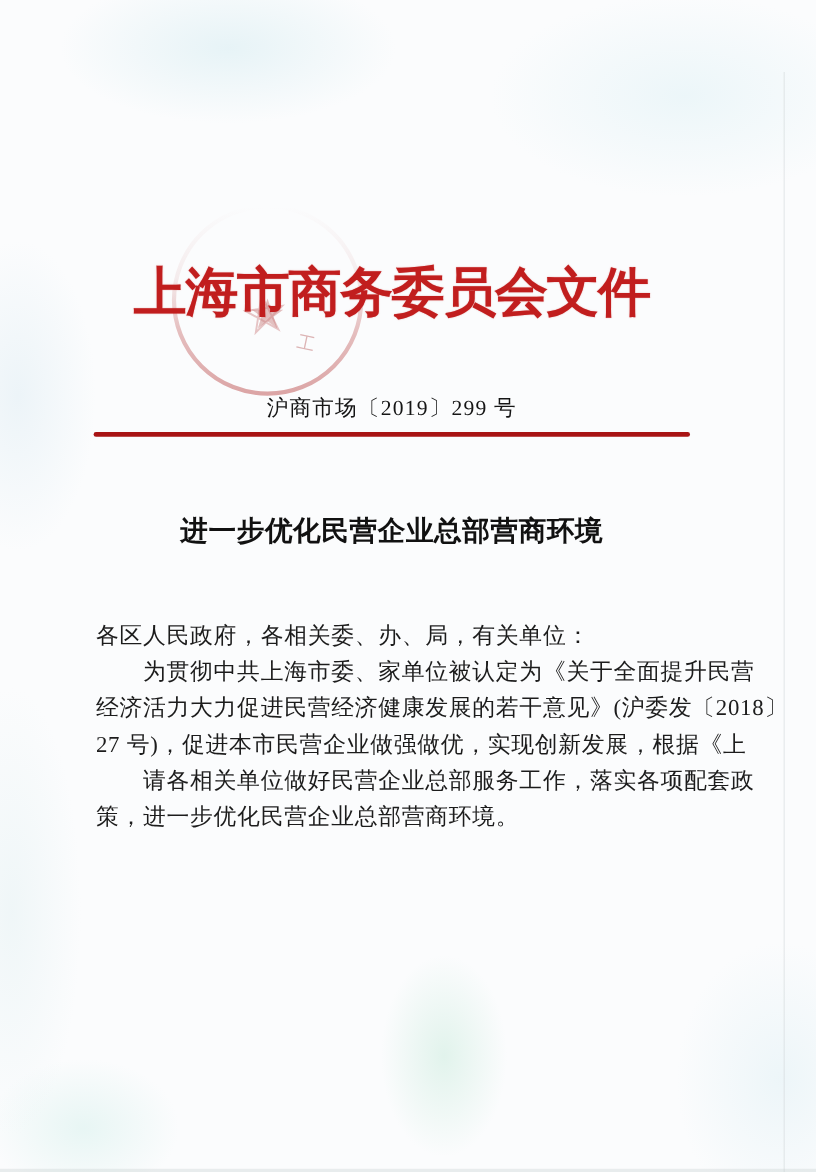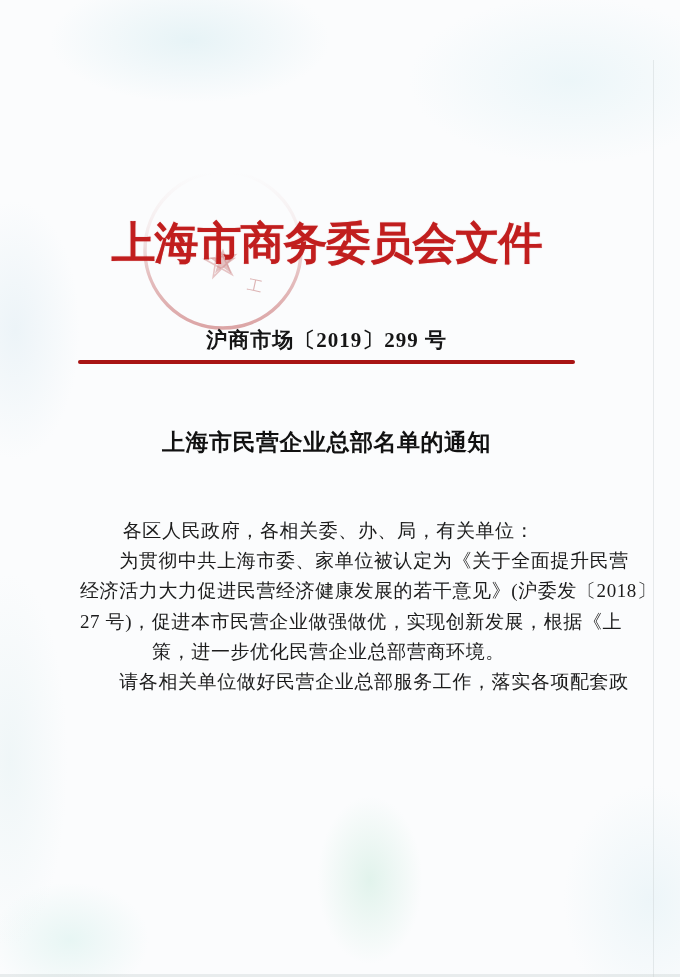--- a/index.html
+++ b/index.html
@@ -51,23 +51,23 @@
     letter-spacing: -1px;
     color: var(--header-red, #c11e1e);
     text-shadow: 0 0 1px rgba(193,30,30,0.55);
     z-index: 3;
   }
   .doc-number {
     position: absolute;
     left: 0; top: 329px;
     width: 100%;
     text-align: center;
-    font-size: 21px;
+    font-size: 18px;
     line-height: 22px;
-    font-weight: bold;
+    font-weight: normal;
     letter-spacing: 1px;
     color: #151515;
     z-index: 3;
   }
   .red-rule {
     position: absolute;
     left: 0; top: 360px;
     width: 100%; height: 4px;
     background: var(--rule-red, #a81414);
     border-radius: 2px;
@@ -84,21 +84,20 @@
     letter-spacing: 0.5px;
     color: #111111;
   }
   .doc-body {
     position: absolute;
     left: 2px; top: 516px;
     width: 100%;
     color: var(--body-black, #1c1c1c);
     font-size: 19px;
     font-weight: 500;
-    text-align: center;
   }
   .body-line {
     white-space: pre;
     line-height: 30.2px;
     height: 30.2px;
     letter-spacing: 0.6px;
   }
   .seal {
     position: absolute;
     left: 133px; top: 160px;
@@ -132,26 +131,26 @@
 
   <div class="content">
 
     <div class="agency-header">上海市商务委员会文件</div>
 
     <div class="doc-number">沪商市场〔2019〕299 号</div>
 
     <div class="red-rule"></div>
 
     <div class="doc-title">
-      <div>上海市民营企业总部名单的通知</div>
+      <div>进一步优化民营企业总部营商环境</div>
     </div>
 
     <div class="doc-body">
       <div class="body-line">各区人民政府，各相关委、办、局，有关单位：</div>
       <div class="body-line">　　为贯彻中共上海市委、家单位被认定为《关于全面提升民营</div>
       <div class="body-line">经济活力大力促进民营经济健康发展的若干意见》(沪委发〔2018〕</div>
       <div class="body-line">27 号)，促进本市民营企业做强做优，实现创新发展，根据《上</div>
+      <div class="body-line">　　请各相关单位做好民营企业总部服务工作，落实各项配套政</div>
       <div class="body-line">策，进一步优化民营企业总部营商环境。</div>
-      <div class="body-line">　　请各相关单位做好民营企业总部服务工作，落实各项配套政</div>
     </div>
 
   </div>
 </div>
 
 </body></html>

